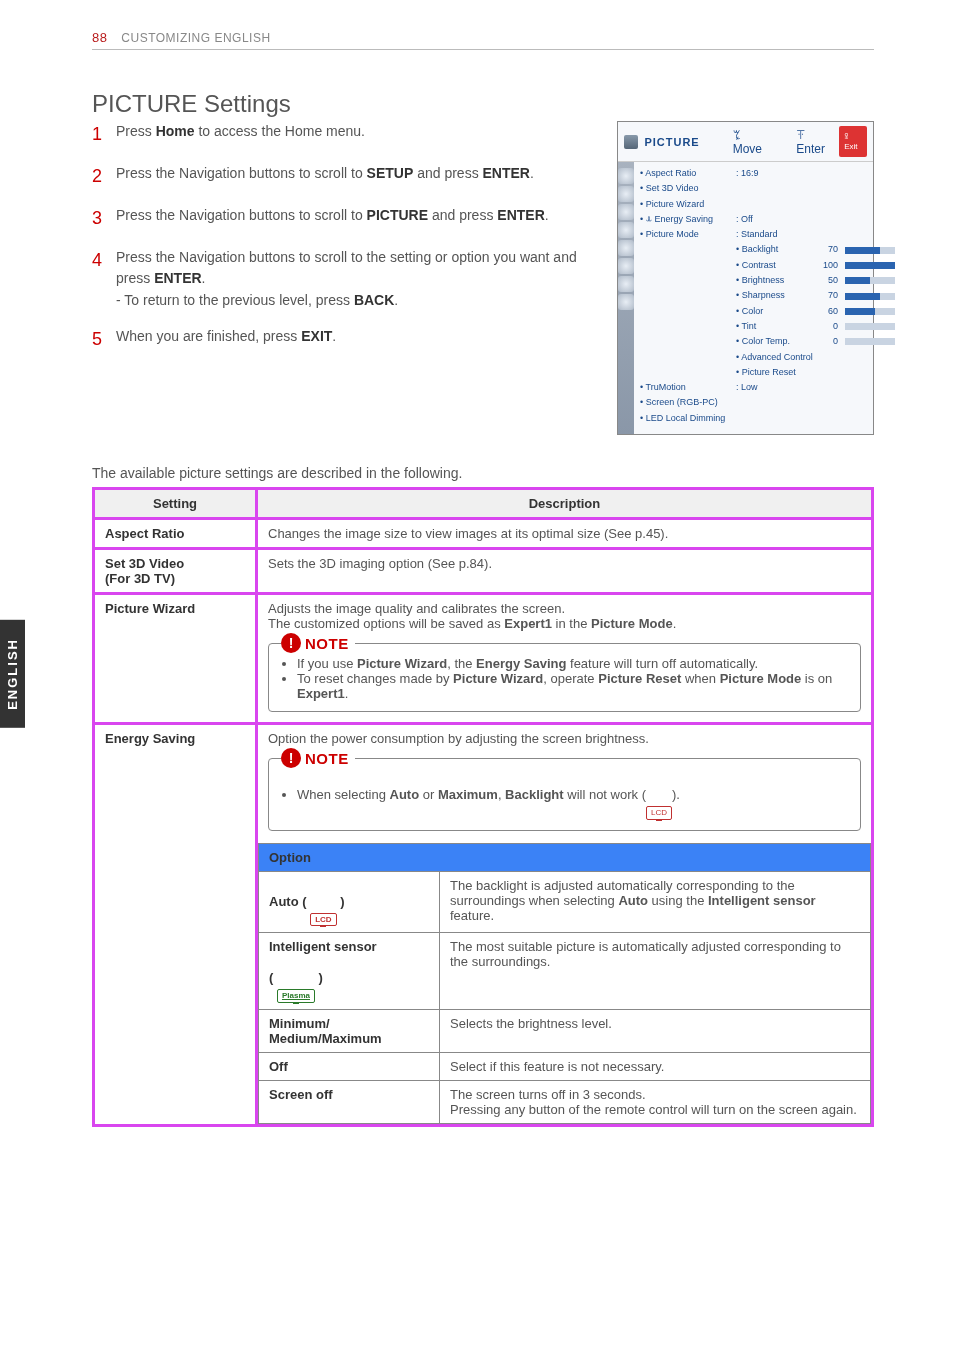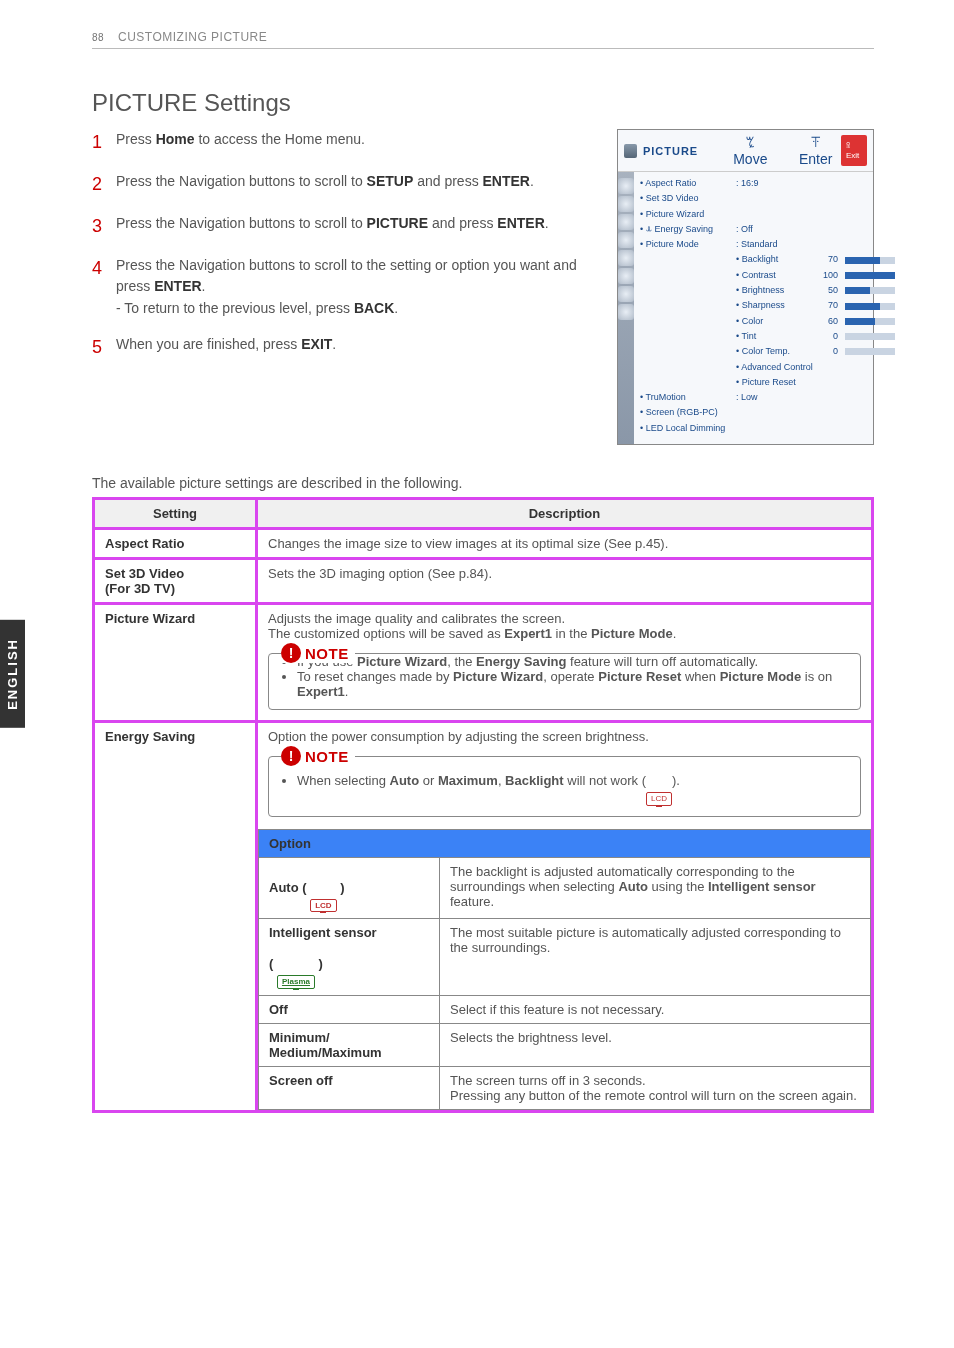--- a/index.html
+++ b/index.html
@@ -17,34 +17,34 @@
     padding: 30px 80px 40px 92px;
     box-sizing: border-box;
   }
   .header-line {
     font-size: 12px;
     letter-spacing: 0.5px;
     color: #888;
     margin-bottom: 4px;
   }
   .header-line .pn {
-    font-size: 10px;
-    color: #737373;
+    font-size: 13px;
+    color: #b91c1c;
     margin-right: 10px;
     margin-top: 35px;
   }
   .divider {
     border-top: 1px solid #bbb;
     margin-bottom: 40px;
   }
   h2.section-title {
     font-size: 24px;
     font-weight: 500;
     color: #555;
-    margin: 40px 0 12px 0;
+    margin: 40px 0 3px 0;
   }
   .top-wrap {
     display: flex;
     align-items: flex-start;
     gap: 20px;
   }
   .steps {
     flex: 1;
   }
   .step {
@@ -84,21 +84,21 @@
     padding: 4px 6px;
     gap: 6px;
     border-bottom: 1px solid #ccc;
     font-size: 10px;
   }
   .osd-h .ico {
     width: 16px; height: 14px; background: linear-gradient(#89a, #567); border-radius: 2px;
   }
   .osd-h .t { font-weight: 700; letter-spacing: 1px; font-size: 11px; }
   .osd-h .sp { flex: 1; }
-  .osd-h .hint { font-size: 14px; color: #1a4a8a; margin-left: 21px; text-align: center;}
+  .osd-h .hint { font-size: 12px; color: #1a4a8a; margin-left: 21px;}
   .osd-h .exit {
     background: #d33; color: #fff; font-size: 8px; padding: 6px 5px; border-radius: 2px;
   }
   .osd-body { display: flex; }
   .osd-side {
     width: 22px;
     background: linear-gradient(#a8b2bf,#8a97a8);
     padding-top: 4px;
   }
   .osd-side div {
@@ -143,21 +143,21 @@
     text-align: center;
     color: #333;
   }
   td.setting-cell { width: 140px; font-weight: 700; color: #333; }
 
   
   .note-box {
     border: 1px solid #888;
     border-radius: 4px;
     margin: 12px 0 4px 0;
-    padding: 0 14px 10px 14px;
+    padding: 12px 14px 10px 14px;
     position: relative;
     font-size: 13px;
   }
   .note-tag {
     position: absolute;
     top: -11px;
     left: 12px;
     background: #fff;
     padding: 0 6px 0 0;
     display: flex;
@@ -234,21 +234,21 @@
 </style>
 </head>
 <body>
 
 <div class="page">
 
   <div class="lang-tab">ENGLISH</div>
 
   <div class="header-line">
     <span class="pn">88</span>
-    <span>CUSTOMIZING PICTURE</span>
+    <span>CUSTOMIZING ENGLISH</span>
   </div>
   <div class="divider"></div>
 
   <h2 class="section-title">PICTURE Settings</h2>
 
   <div class="top-wrap">
     <div class="steps" id="steps">
         <div class="step">
           <div class="step-num">1</div>
           <div class="step-body">Press <b>Home</b> to access the Home menu.</div>
@@ -451,29 +451,29 @@
             </td>
           </tr>
           <tr>
             <td class="opt">
               <span>Intelligent sensor</span><br>
               ( <span class="badge tv plasma">Plasma</span> )
             </td>
             <td>The most suitable picture is automatically adjusted corresponding to the surroundings.</td>
           </tr>
           <tr>
-            <td class="opt">Off</td>
-            <td>Select if this feature is not necessary.</td>
-          </tr>
-          <tr>
             <td class="opt">
               <span>Minimum/</span><br>
               <span>Medium/Maximum</span>
             </td>
             <td>Selects the brightness level.</td>
+          </tr>
+          <tr>
+            <td class="opt">Off</td>
+            <td>Select if this feature is not necessary.</td>
           </tr>
           <tr>
             <td class="opt">Screen off</td>
             <td>
               <span>The screen turns off in 3 seconds.</span><br>
               <span>Pressing any button of the remote control will turn on the screen again.</span>
             </td>
           </tr>
         </tbody>
             </table>

